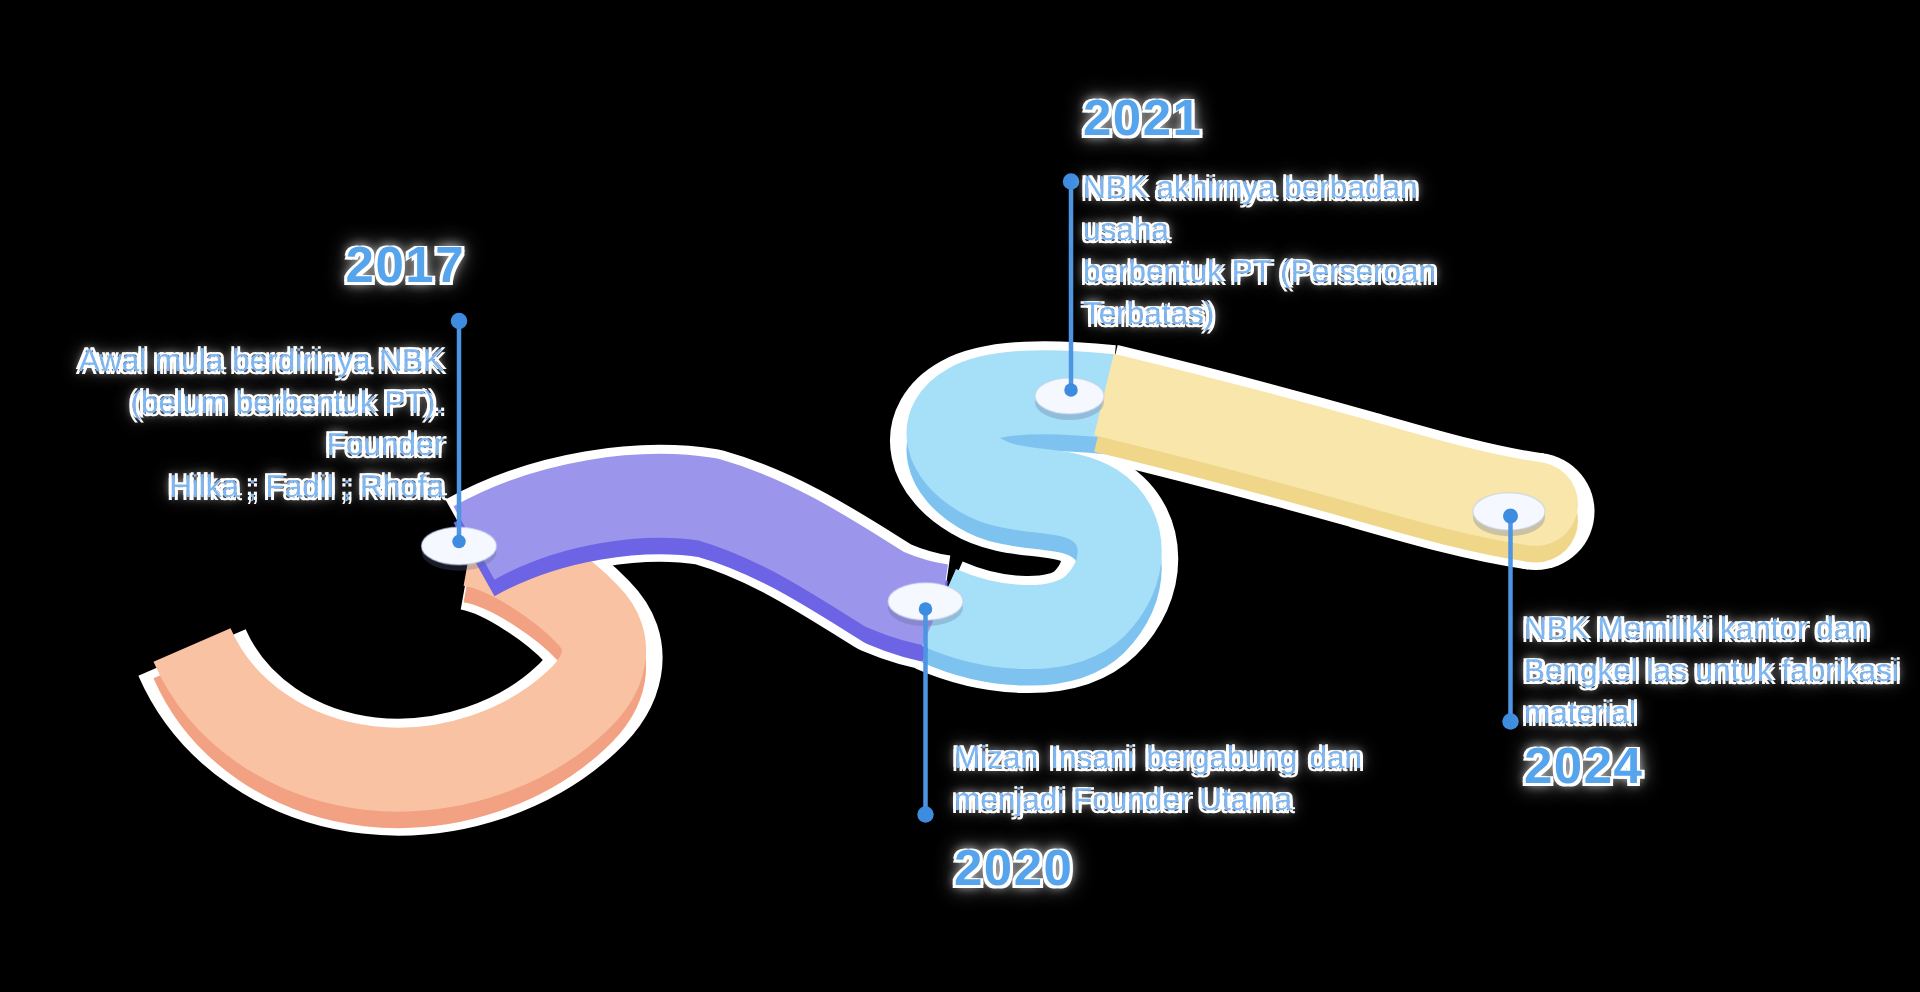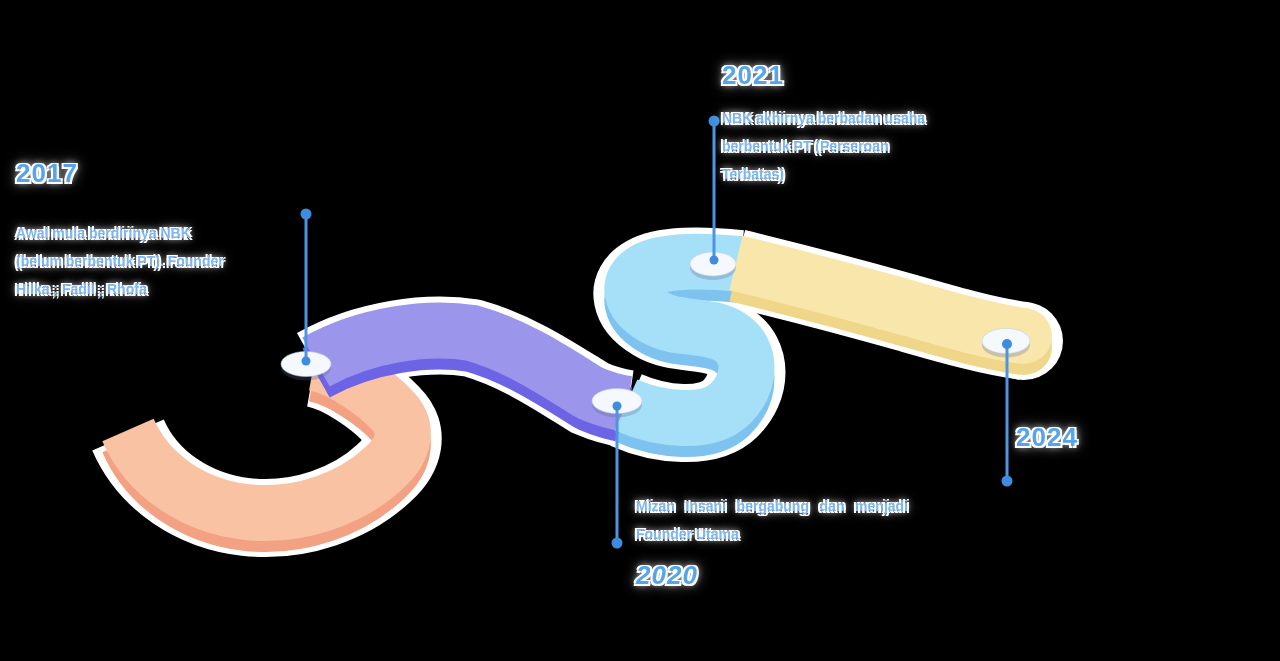--- a/index.html
+++ b/index.html
@@ -30,42 +30,42 @@
   .tipfill.top{fill:var(--yellow-top);}
 
   .marker-shadow{fill:rgba(90,100,140,0.28);}
   .marker{fill:var(--marker-fill);stroke:rgba(190,205,235,.55);stroke-width:1;}
   .pin-line{stroke:var(--pin-line);stroke-width:3;stroke-linecap:round;}
   .pin-dot{fill:var(--pin-dot);}
 
   
   .block{position:absolute;}
   .year{
-    font-size:26px;font-weight:bold;letter-spacing:1px;
+    font-size:34px;font-weight:bold;letter-spacing:1px;
     color:var(--year-color);
     text-shadow:-2px -1px 0 #fff,2px -1px 0 #fff,-2px 2px 0 #fff,2px 2px 0 #fff,
                 0 0 7px #fff,0 0 14px rgba(255,255,255,.85);
   }
   .desc{
-    font-size:14px;font-weight:bold;line-height:28px;
+    font-size:21px;font-weight:normal;line-height:28px;
     color:var(--desc-color);white-space:pre-line;
     text-shadow:-2px -1px 0 #fff,2px -1px 0 #fff,-2px 2px 0 #fff,2px 2px 0 #fff,
                 0 0 6px #fff,0 0 12px rgba(255,255,255,.8);
   }
   .desc.justify{white-space:normal;text-align:justify;}
-  .align-right{}
+  .align-right{text-align:right;}
   .b2017{left:16px;top:158px;width:280px;}
   .b2017 .year{margin-right:-14px;}
   .b2017 .desc{margin-top:30px;}
   .b2021{left:722px;top:60px;width:280px;}
   .b2021 .desc{margin-top:13px;}
   .b2020{left:636px;top:492px;width:272px;}
-  .b2020 .year{margin-top:12px;font-style:italic;}
+  .b2020 .year{margin-top:12px;}
   .b2024{left:1016px;top:406px;width:256px;}
-  .b2024 .year{margin-top:16px;}
+  .b2024 .year{margin-top:2px;}
 </style>
 </head>
 <body>
 
 <div class="stage">
 
   <svg class="road-svg" width="1280" height="661" viewBox="0 0 1280 661">
 
     <g transform="translate(0,5)">
       <path class="rib outline" stroke-linecap="butt" d="M 128 430 C 148 476, 194 506, 246 512 C 300 518, 352 498, 384 468 C 404 450, 410 428, 392 410 C 377 394, 342 368, 314 363"></path>
@@ -140,16 +140,19 @@
 berbentuk PT (Perseroan
 Terbatas)</div>
   </div>
 
   <div class="block b2020">
     <div class="desc justify">Mizan Insani bergabung dan menjadi Founder Utama</div>
     <div class="year">2020</div>
   </div>
 
   <div class="block b2024">
+    <div class="desc">NBK Memiliki kantor dan
+Bengkel las untuk fabrikasi
+material</div>
     <div class="year">2024</div>
   </div>
 
 </div>
 
 </body></html>

